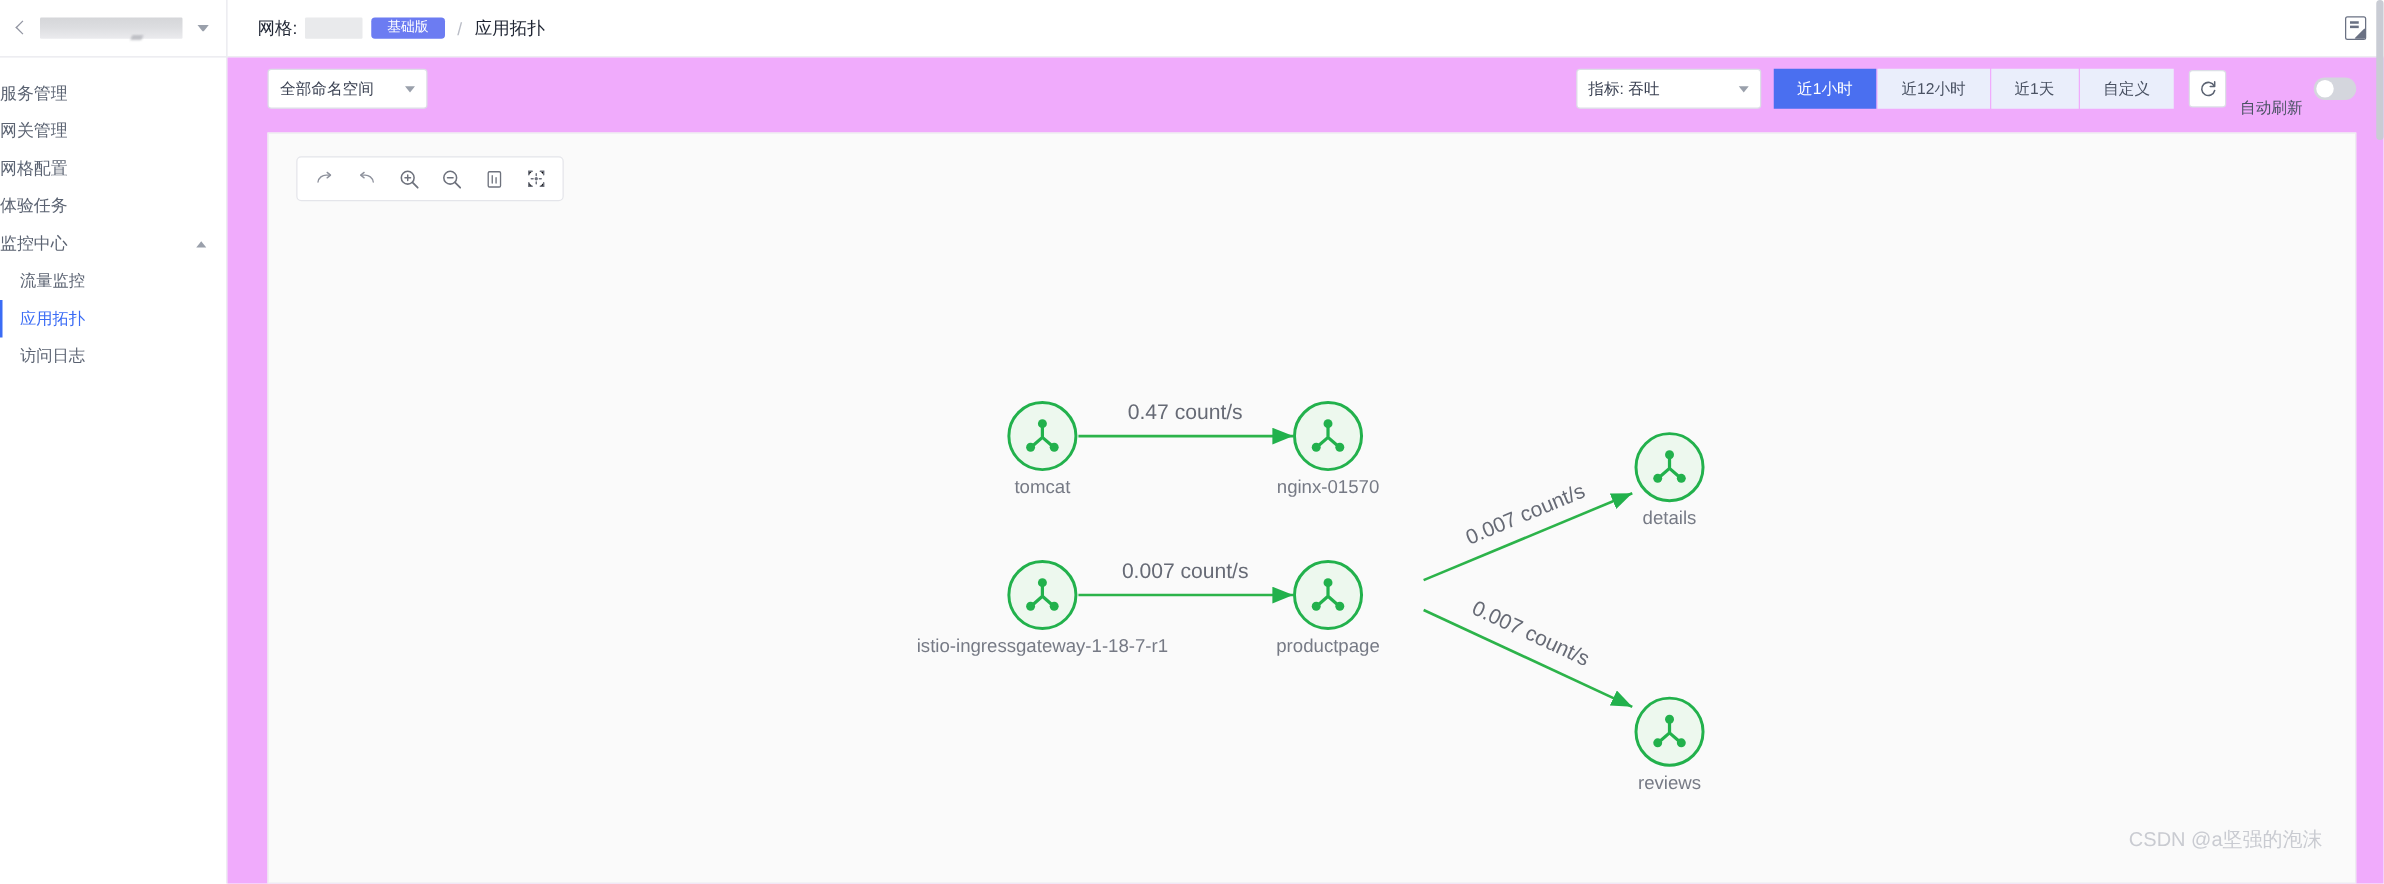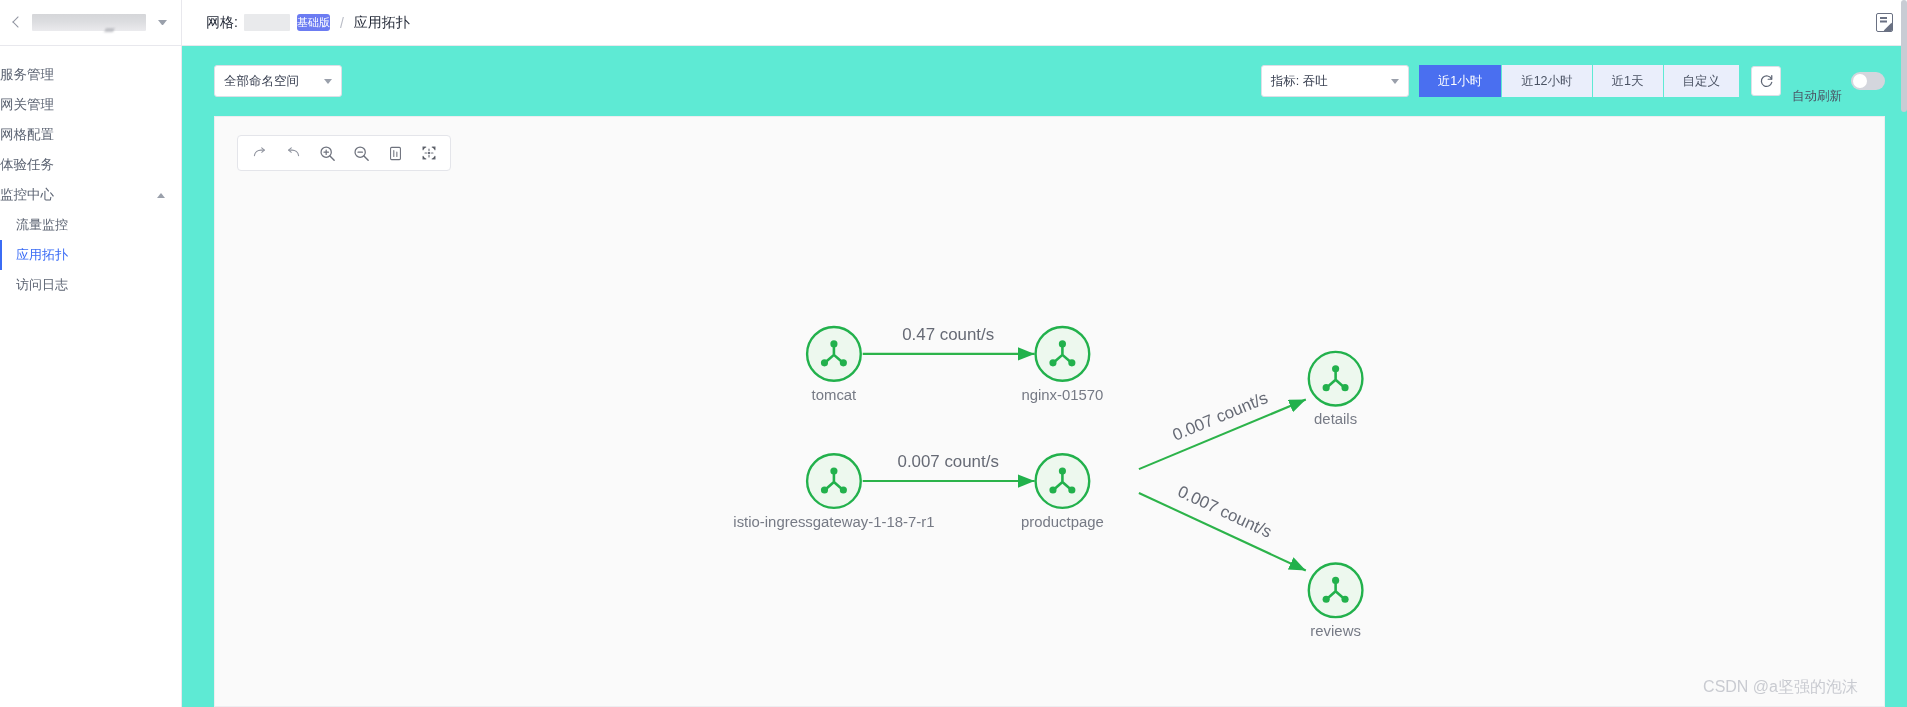--- a/index.html
+++ b/index.html
@@ -102,21 +102,21 @@
   }
   .crumb-label { font-size: 14px; color: #1f2533; margin-right: 6px; }
   .crumb-blur {
     width: 46px; height: 17px;
     background: #e9eaec; border-radius: 1px;
     margin-right: 7px;
   }
   .badge-basic {
     background: #6c7cf2; color: #fff;
     font-size: 11px; line-height: 17px;
-    padding: 0 0; border-radius: 3px;
+    padding: 0 13px; border-radius: 3px;
     height: 17px; display: inline-block;
     white-space: nowrap;
   }
   .crumb-sep { color: #b9bcc6; font-size: 14px; margin: 0 10px; }
   .crumb-cur { font-size: 14px; color: #1f2533; }
   .topbar-right { margin-left: auto; display: flex; align-items: center; }
   .doc-icon {
     width: 17px; height: 19px;
     border: 1.6px solid #6a7183;
     border-radius: 2px;
@@ -130,22 +130,22 @@
     box-shadow: 0 3.5px 0 #6a7183;
   }
   .doc-icon::after{
     content:""; position:absolute; right:-5px; bottom:-5px;
     width:11px; height:11px; background:#6a7183;
     transform: rotate(45deg);
   }
 
   .workarea {
     flex: 1 1 auto; min-height: 0;
-    background: #5eead4;
-    padding: 18px 0 0 0;
+    background: #f0abfc;
+    padding: 8px 0 0 0;
     position: relative;
     overflow: hidden;
   }
 
   .filterbar {
     display: flex; align-items: center;
     padding: 0 22px 0 32px;
     height: 34px;
     margin-bottom: 18px;
   }
@@ -269,21 +269,21 @@
   .node-label {
     font-family: "Liberation Sans", "DejaVu Sans", sans-serif;
     font-size: 15px; fill: #767a85;
   }
   .edge-label {
     font-family: "Liberation Sans", "DejaVu Sans", sans-serif;
     font-size: 17px; fill: #666a75;
   }
 
   .watermark {
-    position: absolute; right: 26px; bottom: 8px;
+    position: absolute; right: 26px; bottom: 23px;
     font-size: 16px; color: #c9cbd1;
     font-family: "Liberation Sans", "DejaVu Sans", sans-serif;
     white-space: nowrap;
     z-index: 8;
     pointer-events: none;
   }
   .scrollbar-v {
     position: absolute; right: 0; top: 0;
     width: 6px; height: 112px;
     background: #c9ccd4; border-radius: 3px;

